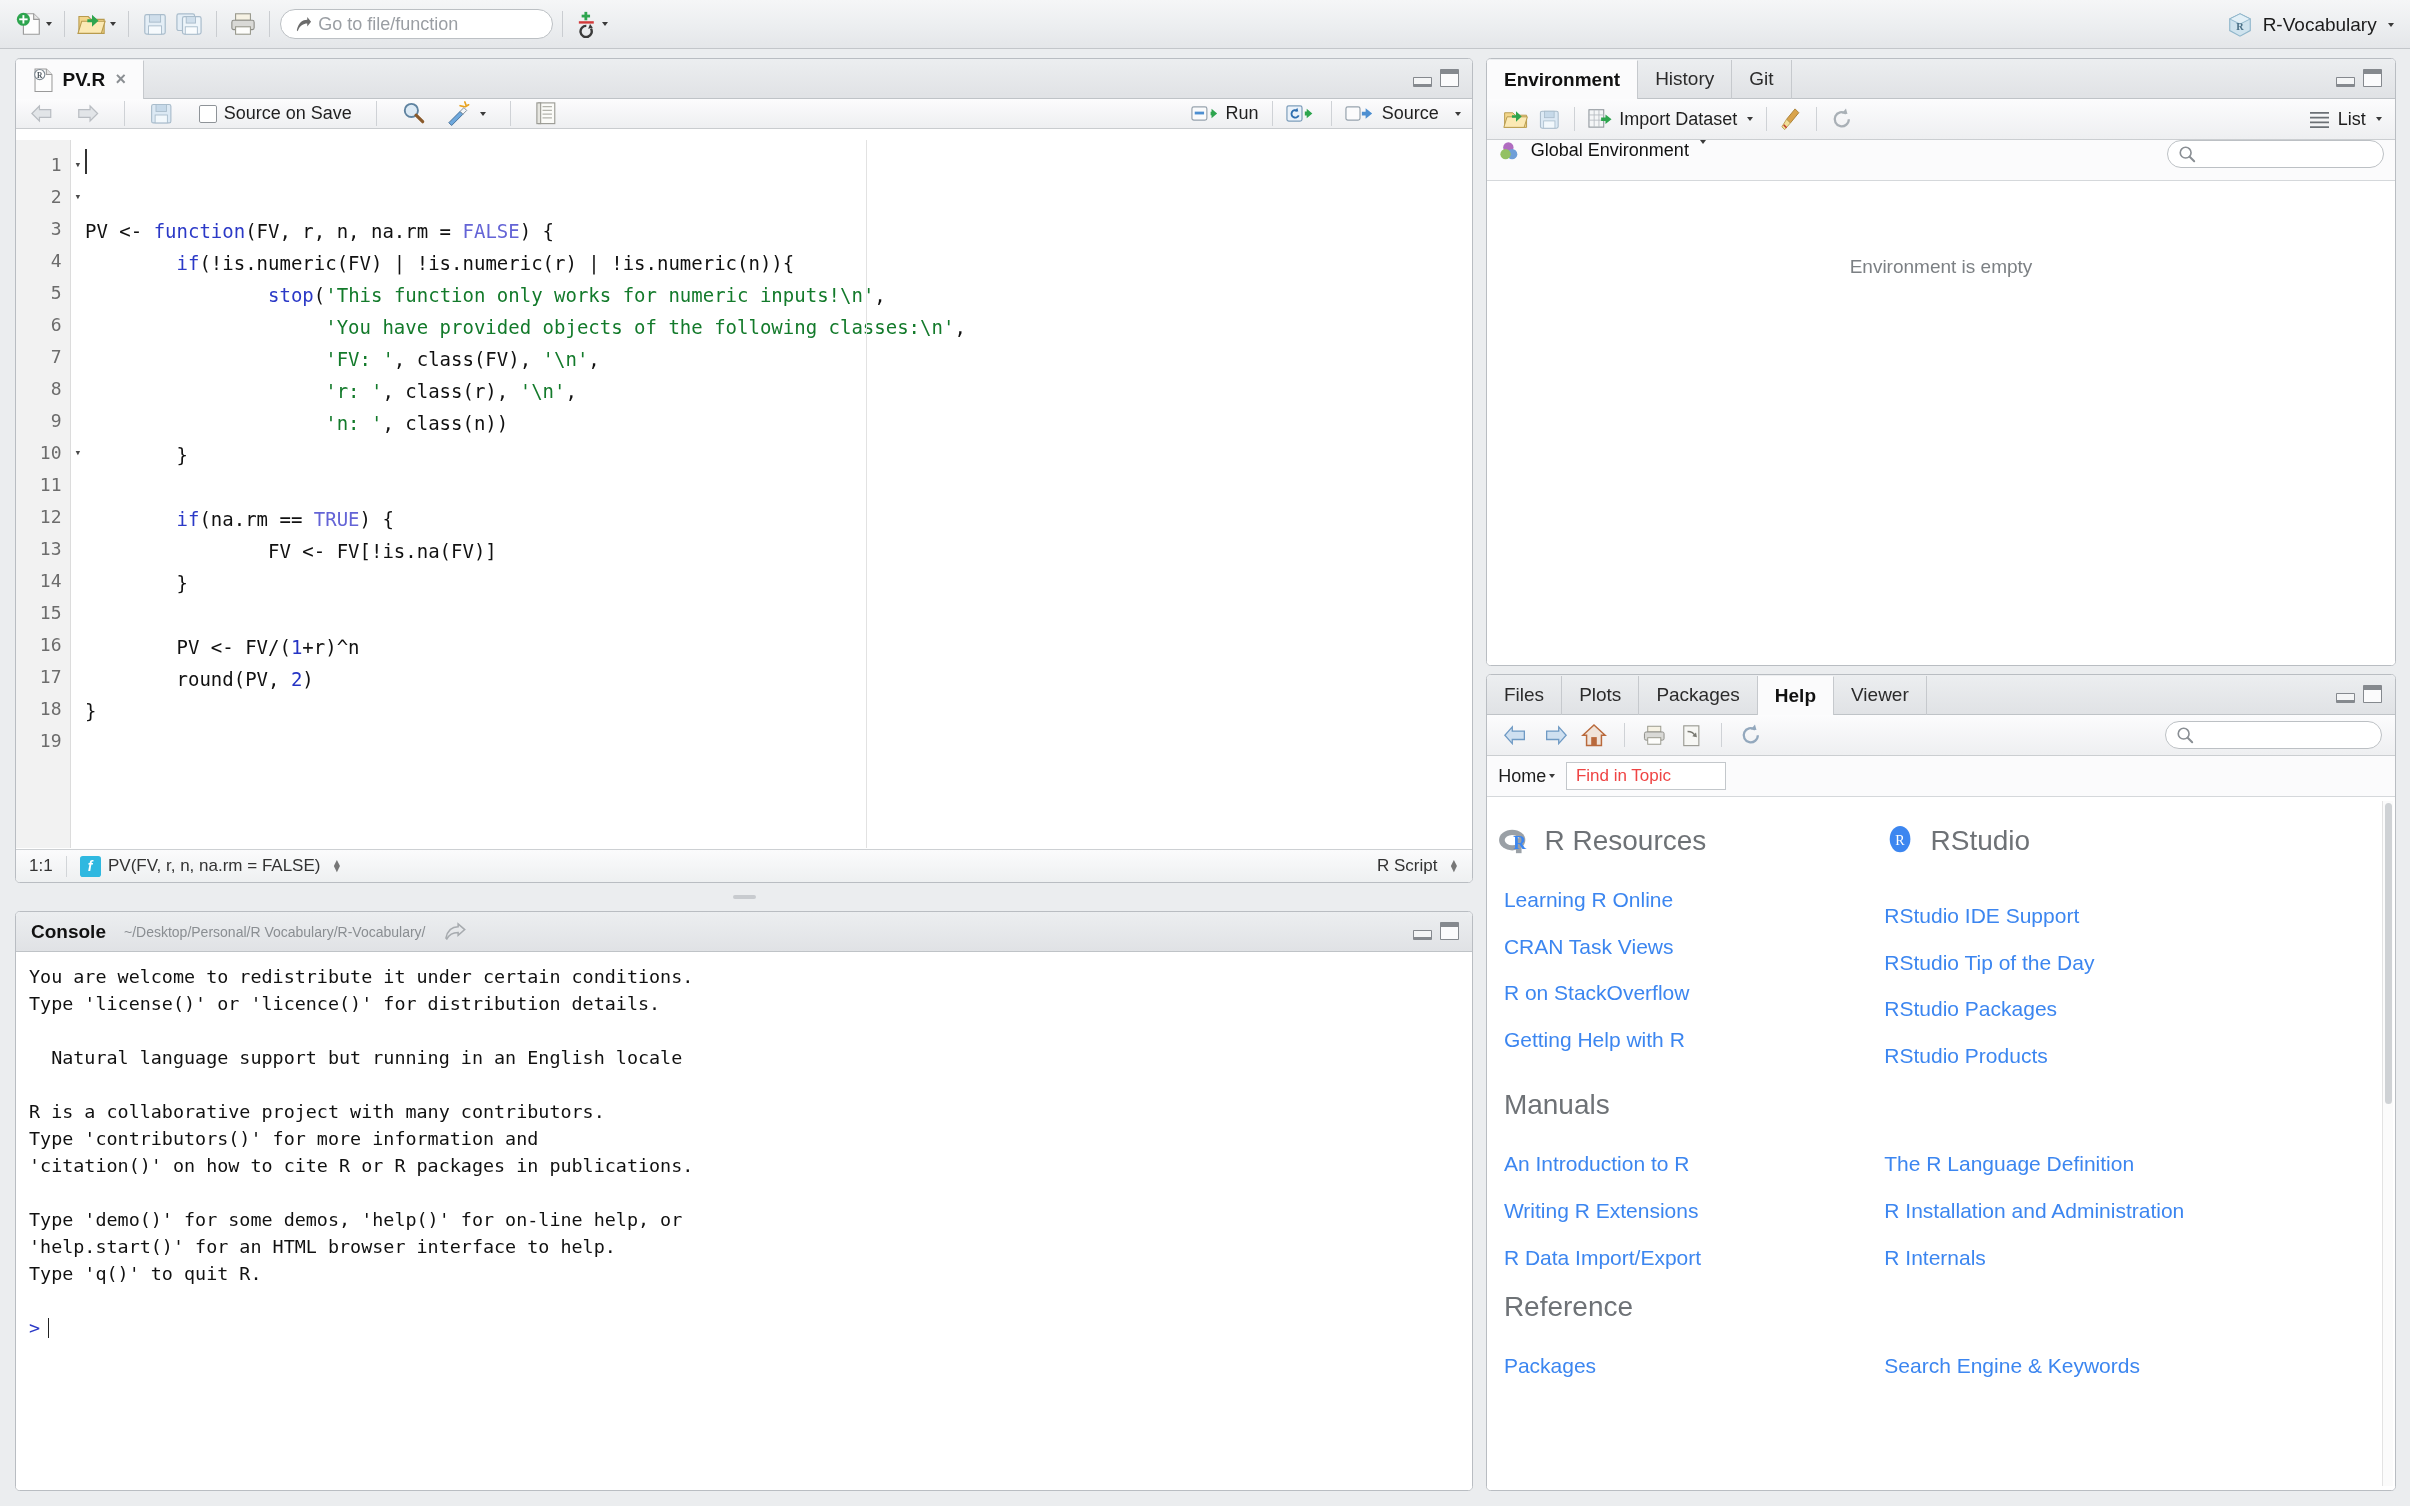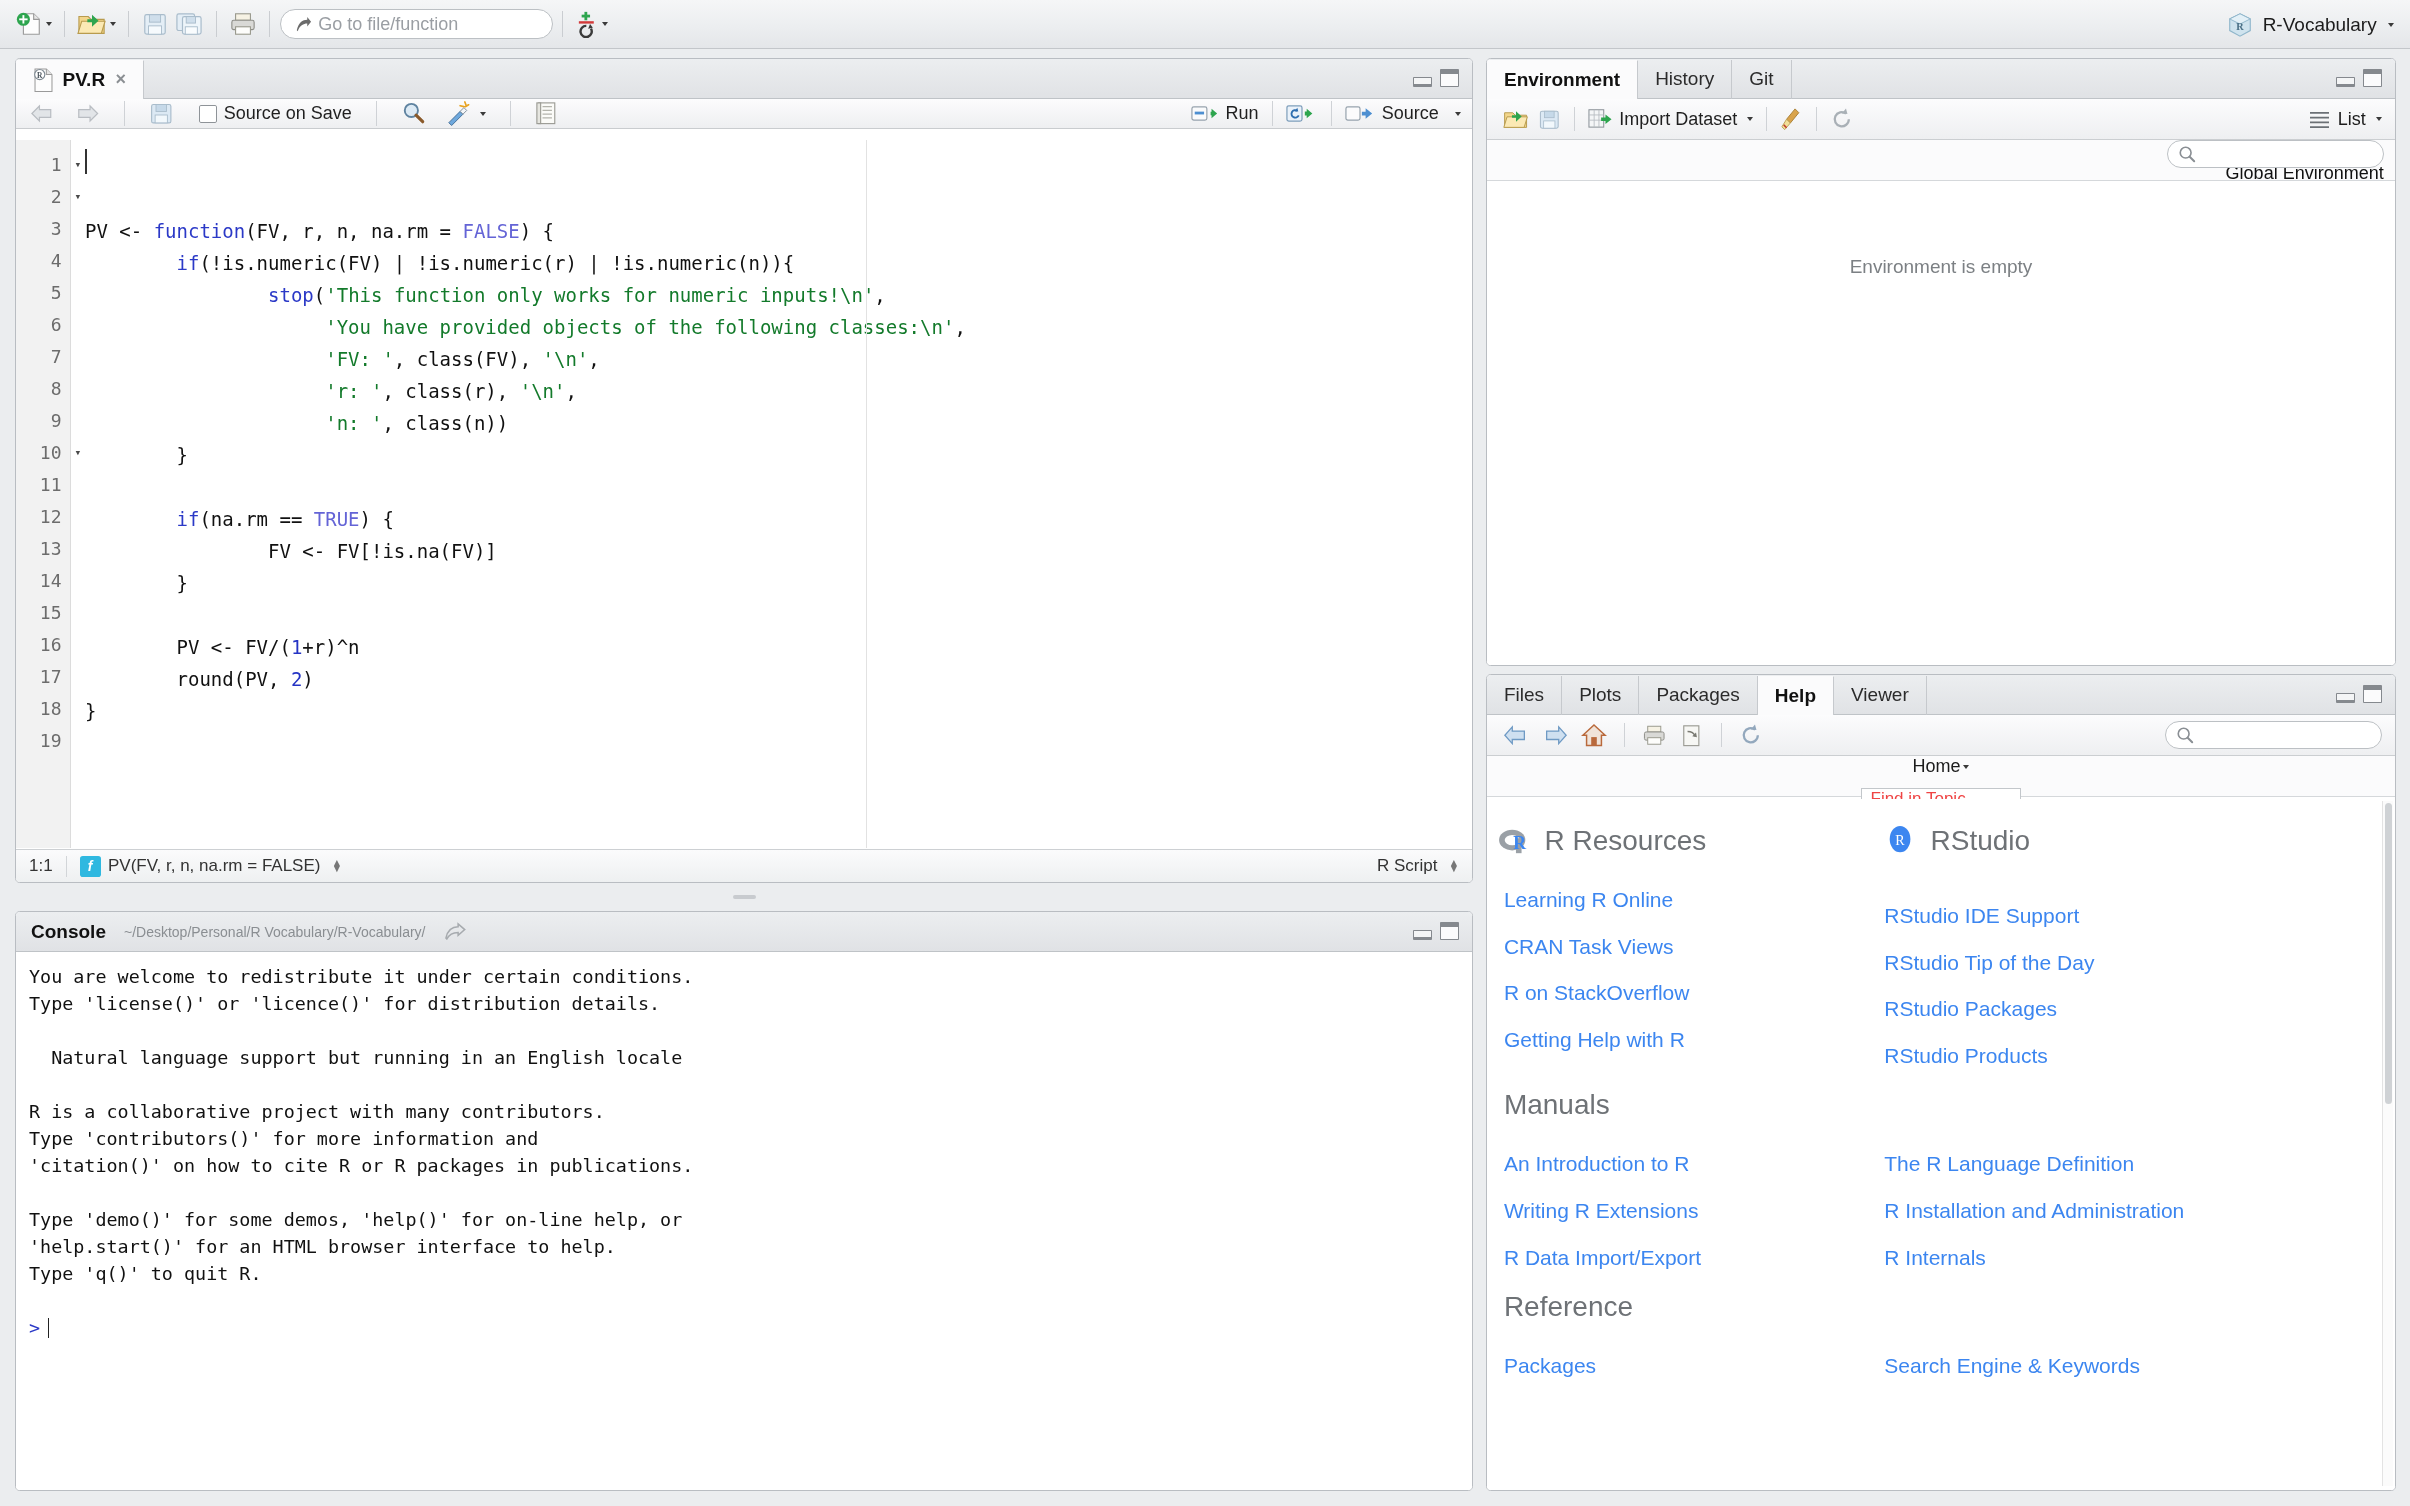--- a/index.html
+++ b/index.html
@@ -138,42 +138,42 @@
   #console-body .cline { height:27px; line-height:27px; white-space:pre; }
   .prompt { color:#2b39c7; }
   .caretblk { display:inline-block; width:1.9px; height:20px; background:#222; vertical-align:-3.8px; margin-left:7.5px;}
 
   
   #env-toolbar2 {
     height:41px; background:linear-gradient(to bottom,#fcfcfd,#eeeff1);
     border-bottom:0.9px solid #cbced1; display:flex; align-items:center; padding:0 11.3px; position:relative;
   }
   #env-scope {
-    height:41px; border-bottom:0.9px solid #d5d8db; display:flex; align-items:flex-end;
-    padding:0 11.3px; gap:23px; background:#fbfbfc; position:relative;flex-direction:column;
+    height:41px; border-bottom:0.9px solid #d5d8db; display:flex; align-items:flex-start;
+    padding:0 11.3px; gap:8px; background:#fbfbfc; position:relative;
   }
   #env-scope .lbl { font-size:18px; color:#111; }
   .srch {
     height:28px; background:#fff; border:0.9px solid #bcc0c4; border-radius:14px;
     display:flex; align-items:center; padding:0 10.4px; gap:6.6px;
   }
   #env-empty {
     position:absolute; left:0; right:0; top:124px; bottom:0;
     display:flex; align-items:flex-start; justify-content:center; padding-top:73px;
     font-size:19px; color:#7c8084; background:#fff;
   }
 
   
   #help-nav {
     height:41px; background:linear-gradient(to bottom,#fcfcfd,#eeeff1);
     border-bottom:0.9px solid #cbced1; display:flex; align-items:center; padding:0 11.3px; position:relative; gap:3.8px;
   }
   #help-home {
     height:41px; border-bottom:0.9px solid #d5d8db; background:#fbfbfc;
-    display:flex; align-items:center; padding:0 11.3px; gap:11.3px;flex-direction:column;
+    display:flex; align-items:center; padding:0 11.3px; gap:11.3px;
   }
   #help-home .hm { font-size:18px; color:#1c1c1c; display:flex; align-items:center;}
   #find-topic {
     width:160px; height:28px; border:0.9px solid #c3c7cb; background:#fff;
     display:flex; align-items:center; padding:0 8.5px; font-size:17px; color:#ef4444;
   }
   #help-content {
     position:absolute; left:0; right:0; top:124px; bottom:0; background:#fff;
     padding:26px 0 0 11.3px; overflow:hidden;
   }

